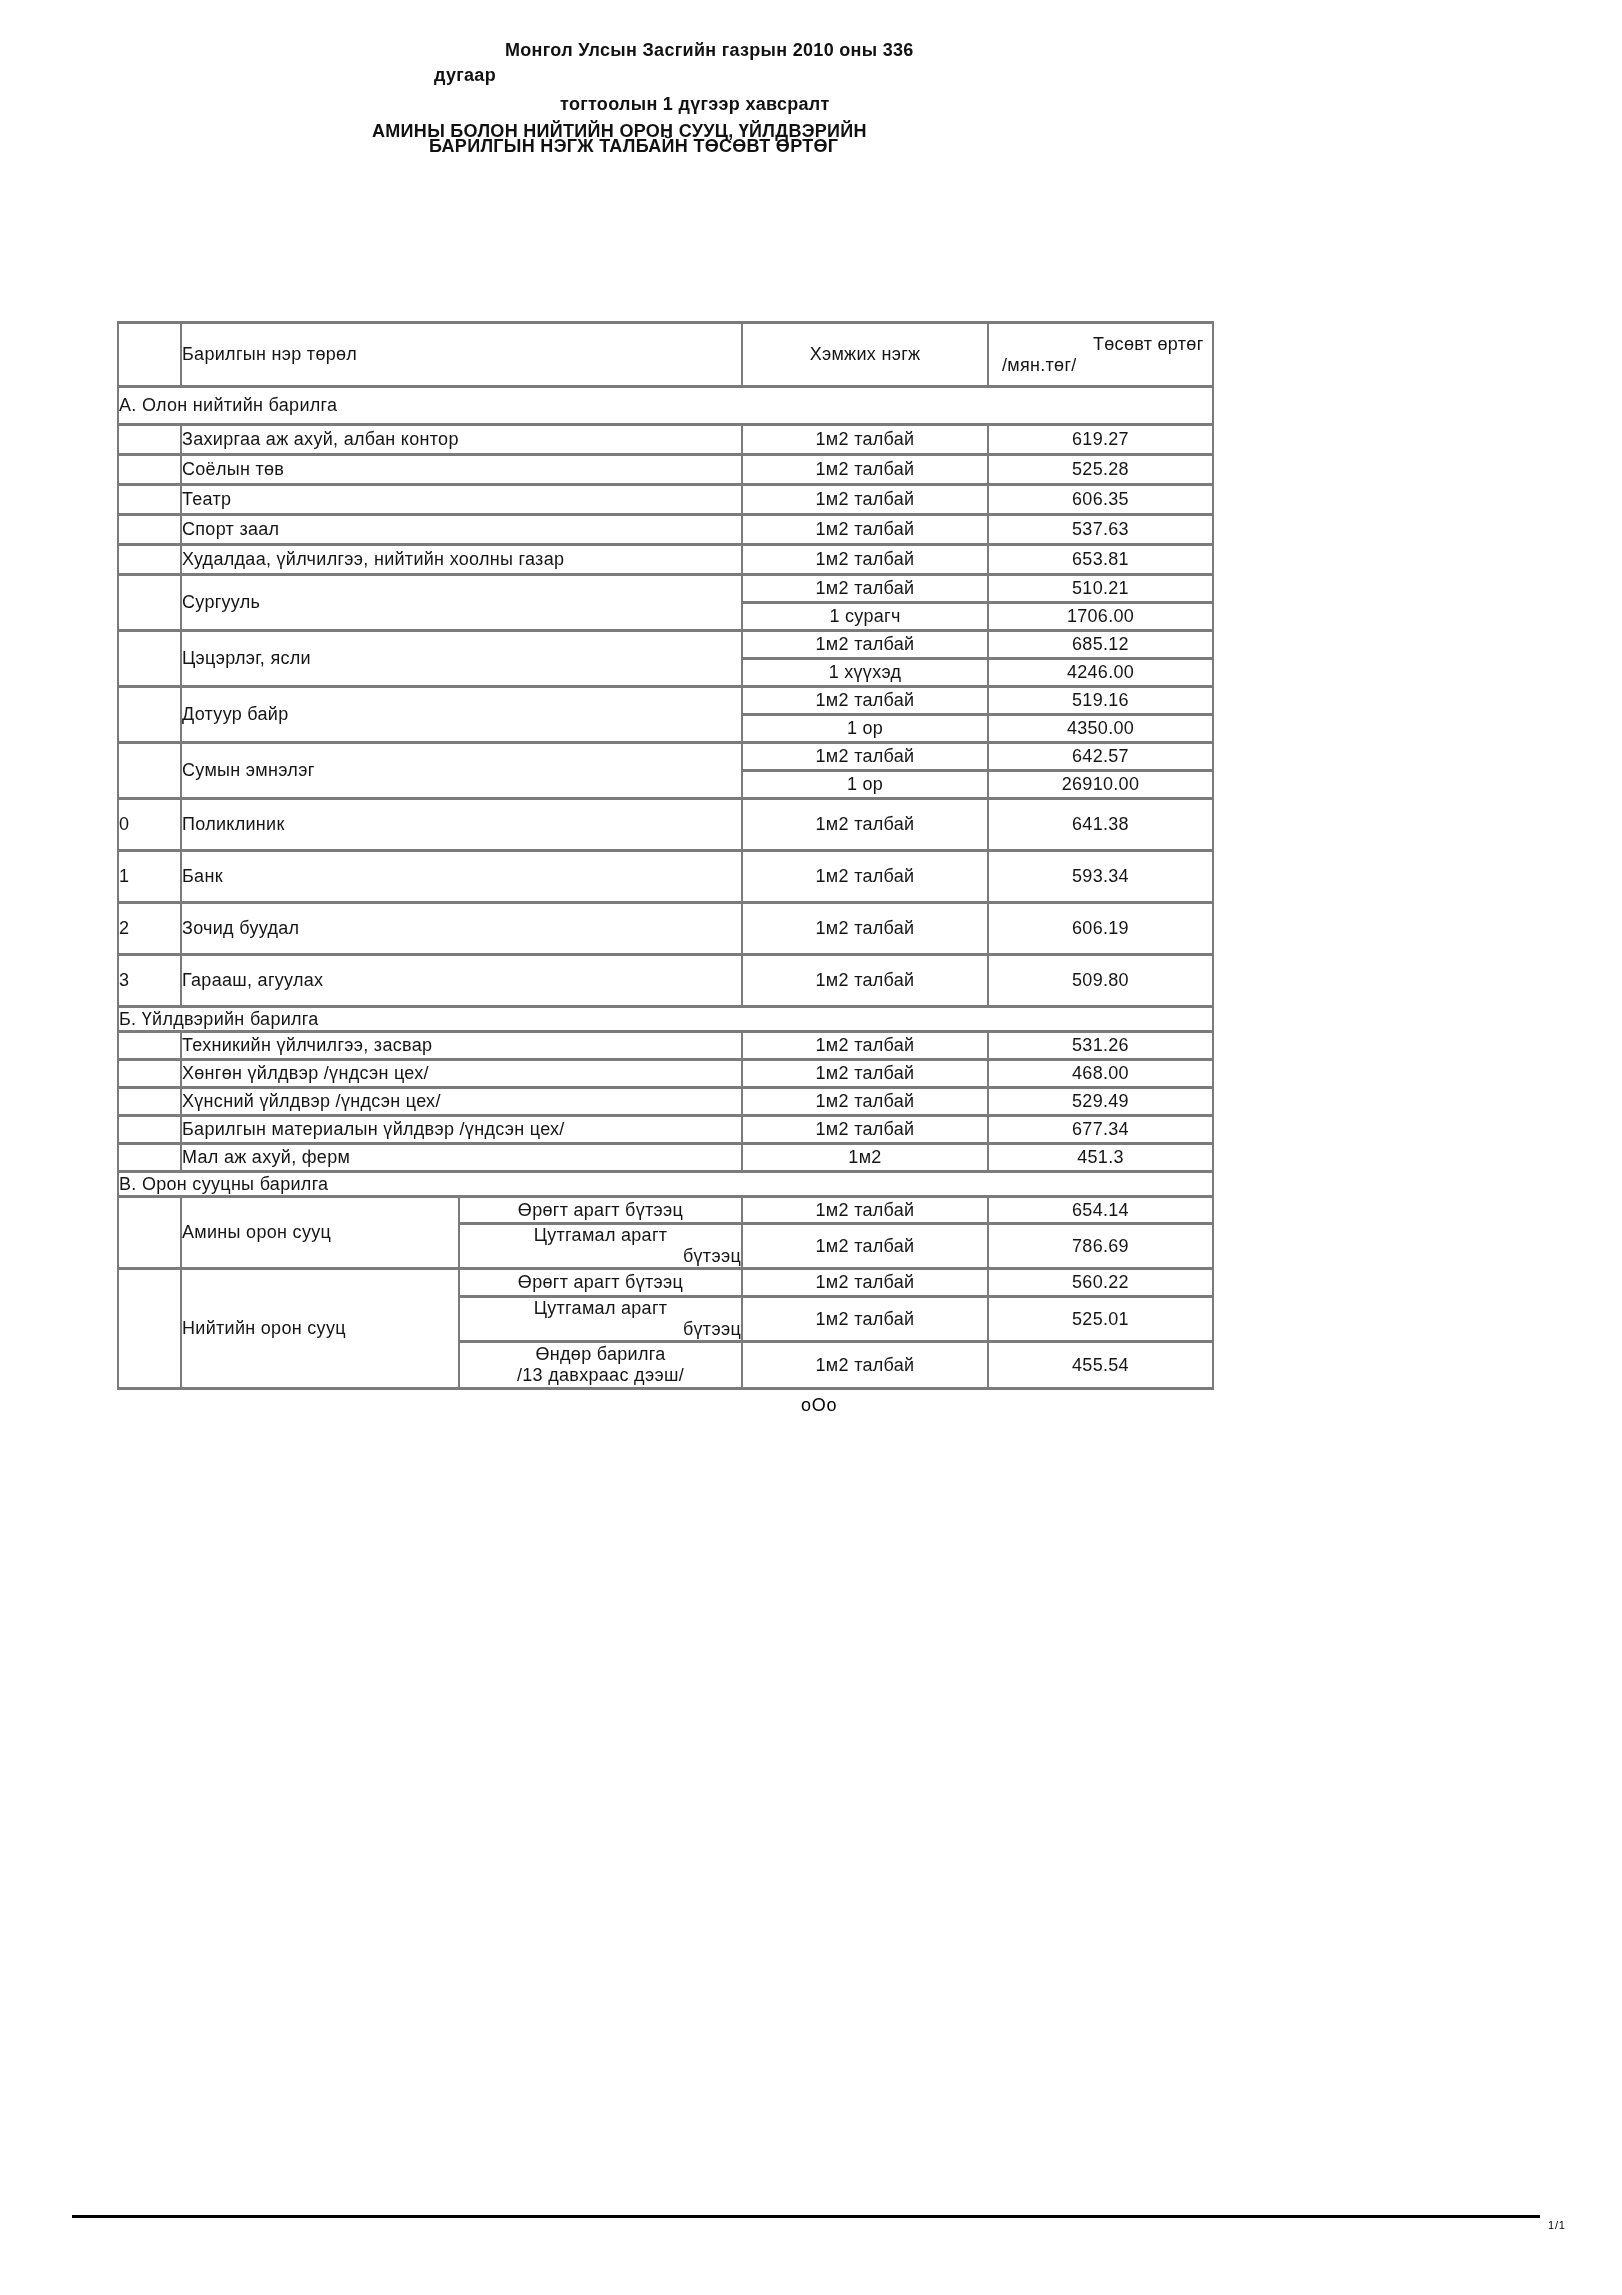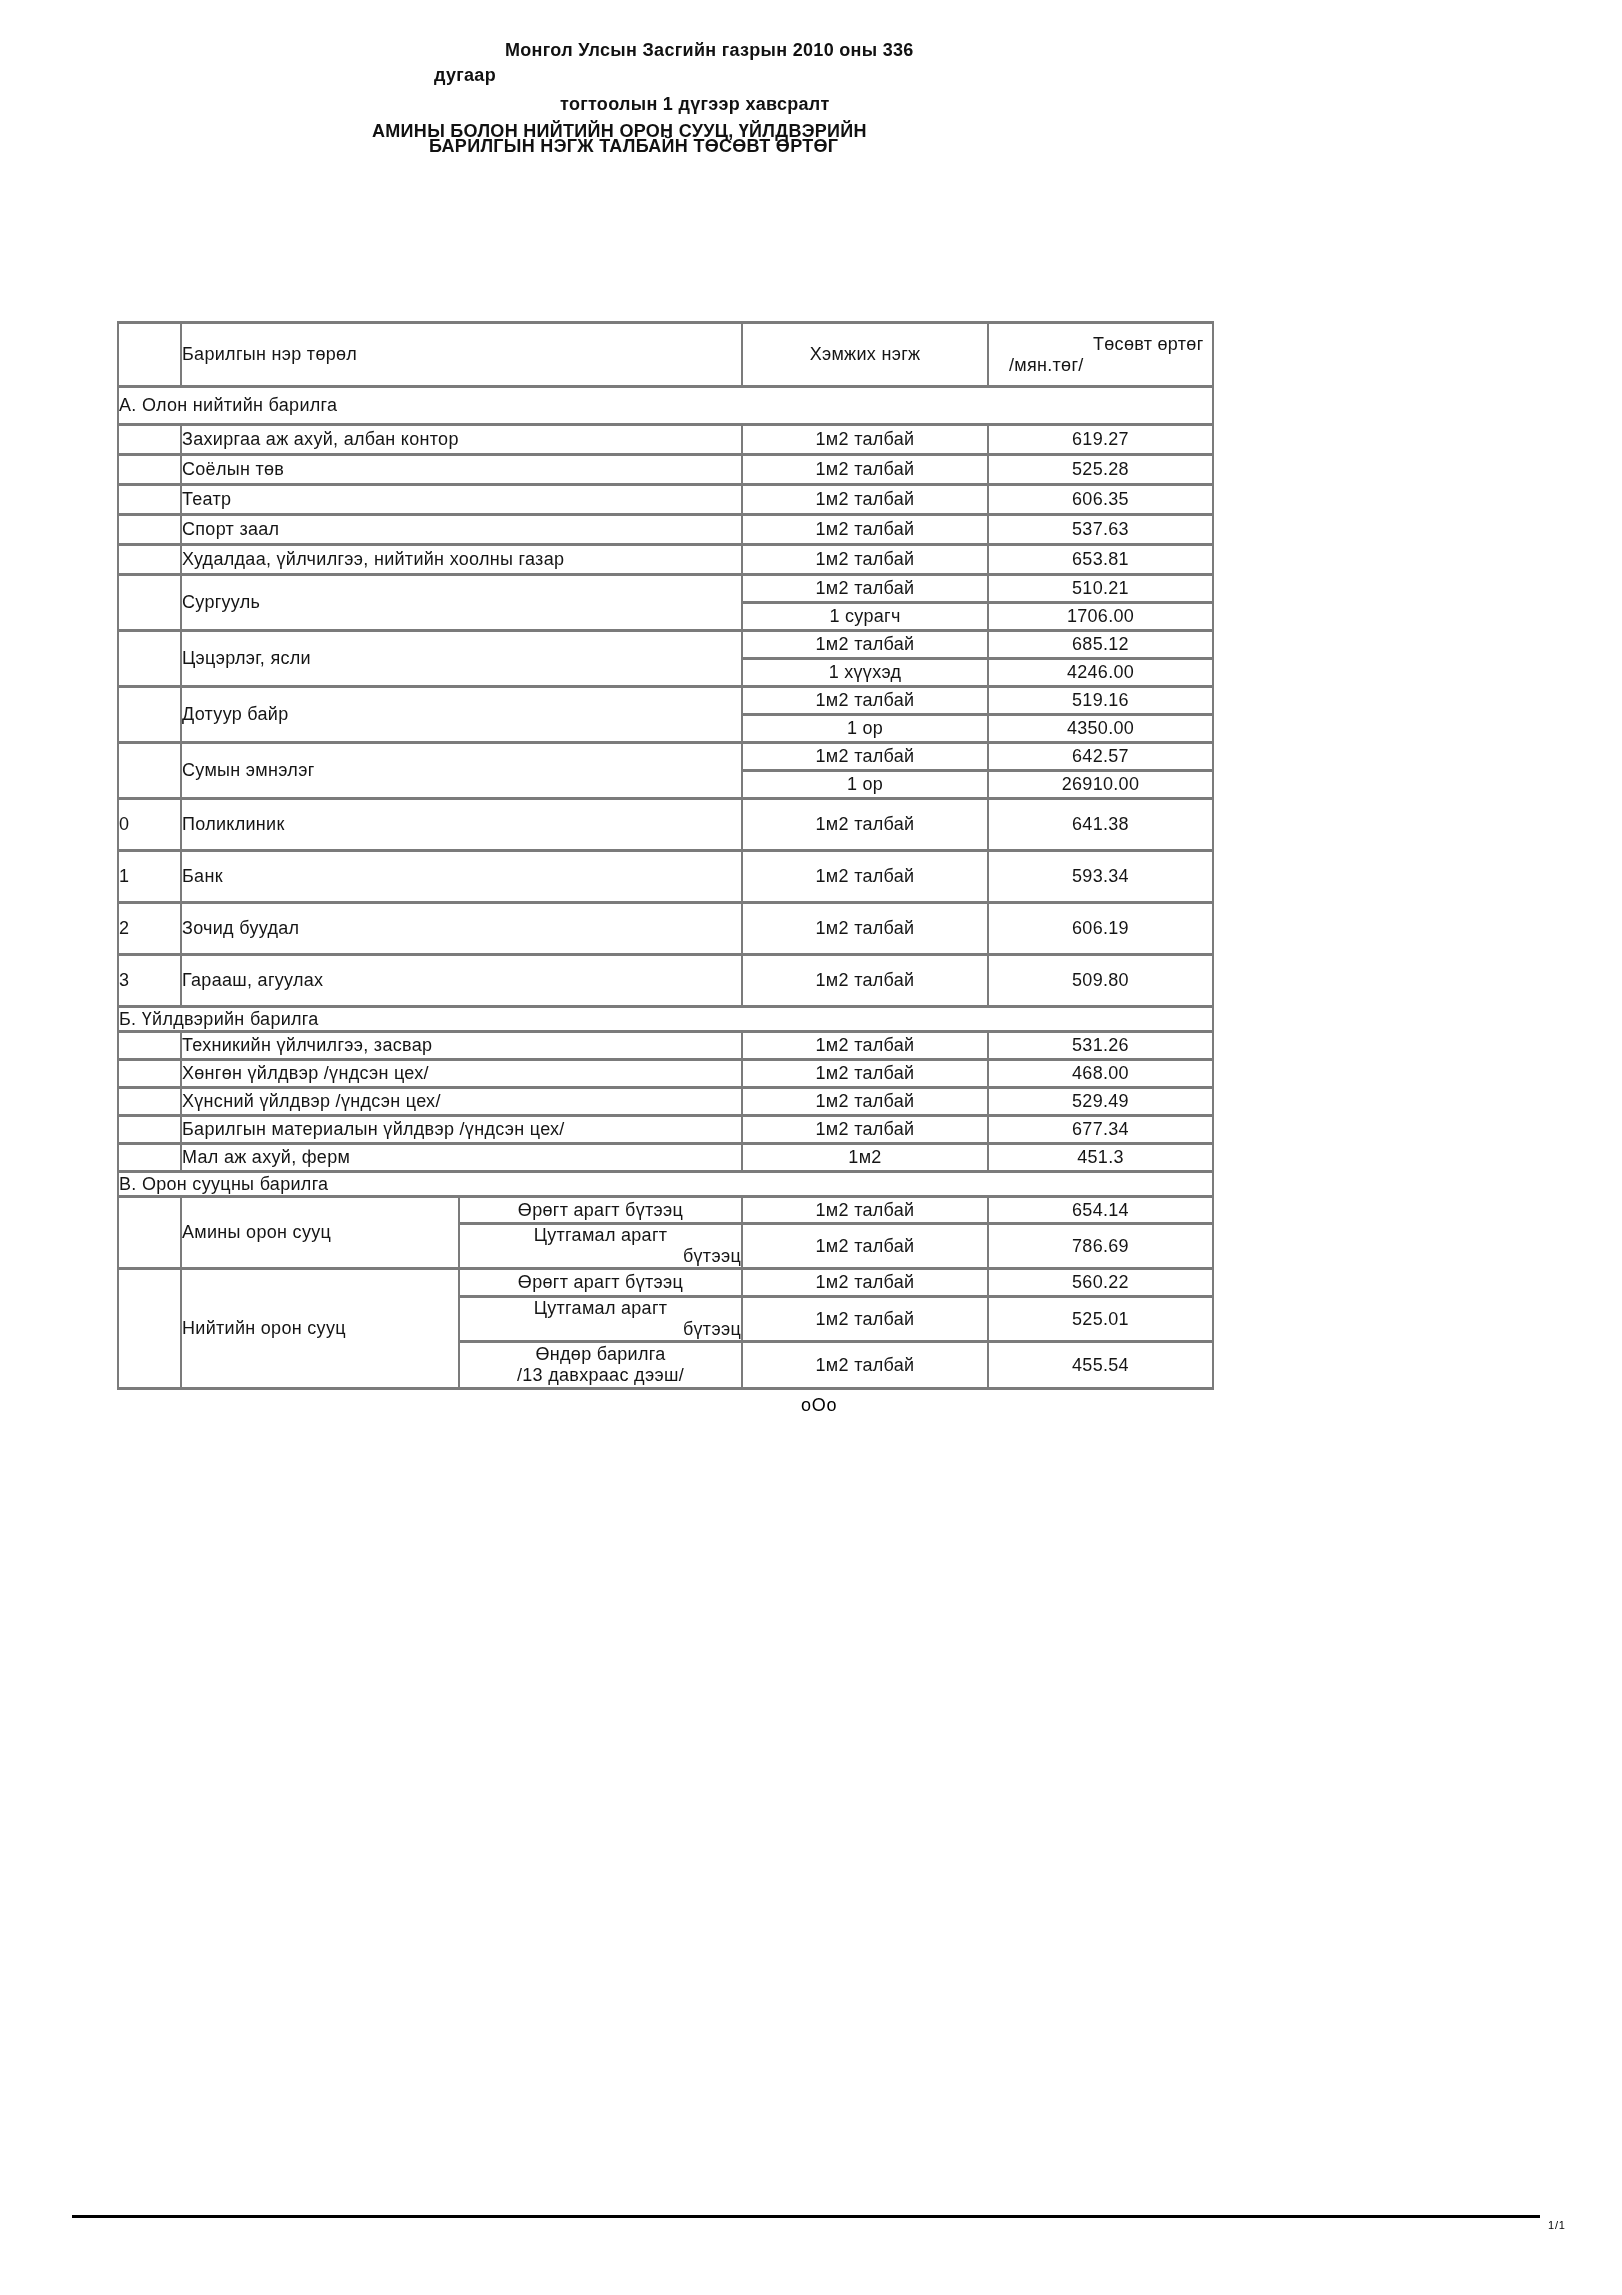--- a/index.html
+++ b/index.html
@@ -22,21 +22,21 @@
     border-top:3.4px solid #7b7b7b;border-bottom:3.4px solid #7b7b7b;
     padding:0;vertical-align:middle;overflow:hidden;
   }
   td.numcell{vertical-align:bottom;padding-left:6px;padding-bottom:1.7px;}
   td.namecell{padding-left:80px;}
   td.sectioncell{padding-left:85px;font-size:18px;}
   td.unitcell,td.costcell{text-align:center;}
   td.hdr-name{vertical-align:top;padding-top:6.8px;padding-left:80px;margin-top:44px;}
   td.hdr-cost{vertical-align:top;padding-top:3.4px;}
   .cost-l1{display:block;text-align:right;padding-right:8.5px;}
-  .cost-l2{display:block;text-align:left;padding-left:20px;}
+  .cost-l2{display:block;text-align:left;padding-left:13px;}
   td.typecell{text-align:center;line-height:21px;}
   .type-left{display:block;text-align:right;padding-left:4.2px;}
   .type-center{display:block;text-align:center;}
 
   .footer-line{position:absolute;left:72px;top:2215px;width:1468px;height:3.4px;background:#000;}
   .page-num{position:absolute;left:1548px;top:2219px;font-size:11px;letter-spacing:0.8px;}
   .ooo{position:absolute;left:793px;top:1395px;font-size:18px;letter-spacing:0.8px;margin-left:8px;}
 </style>
 </head>
 <body>

